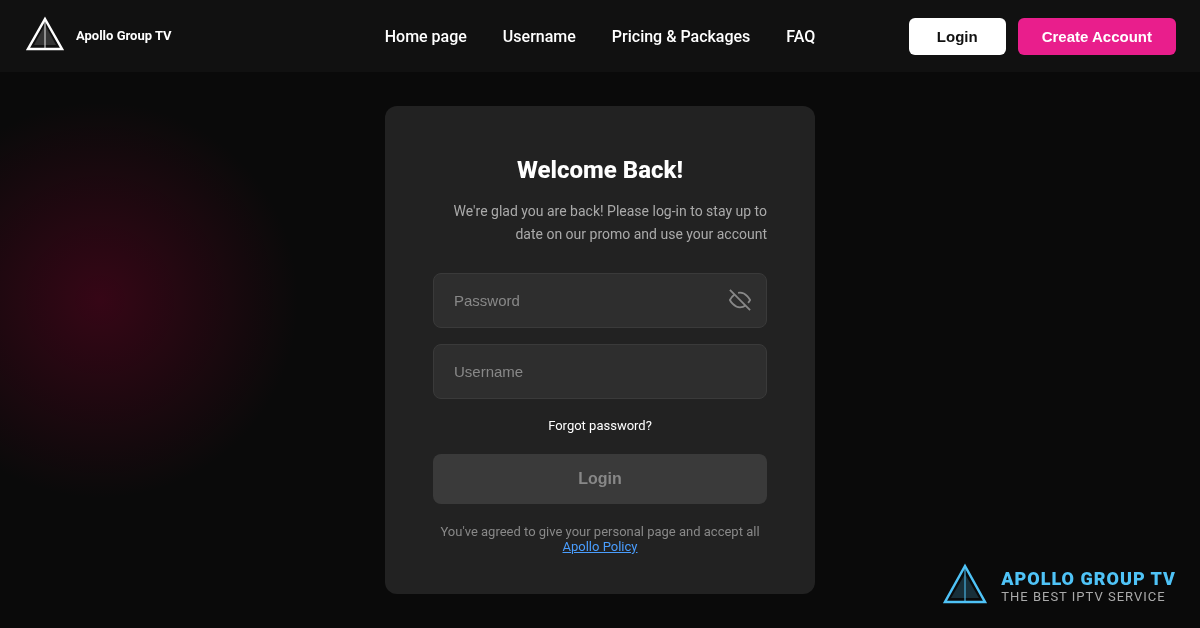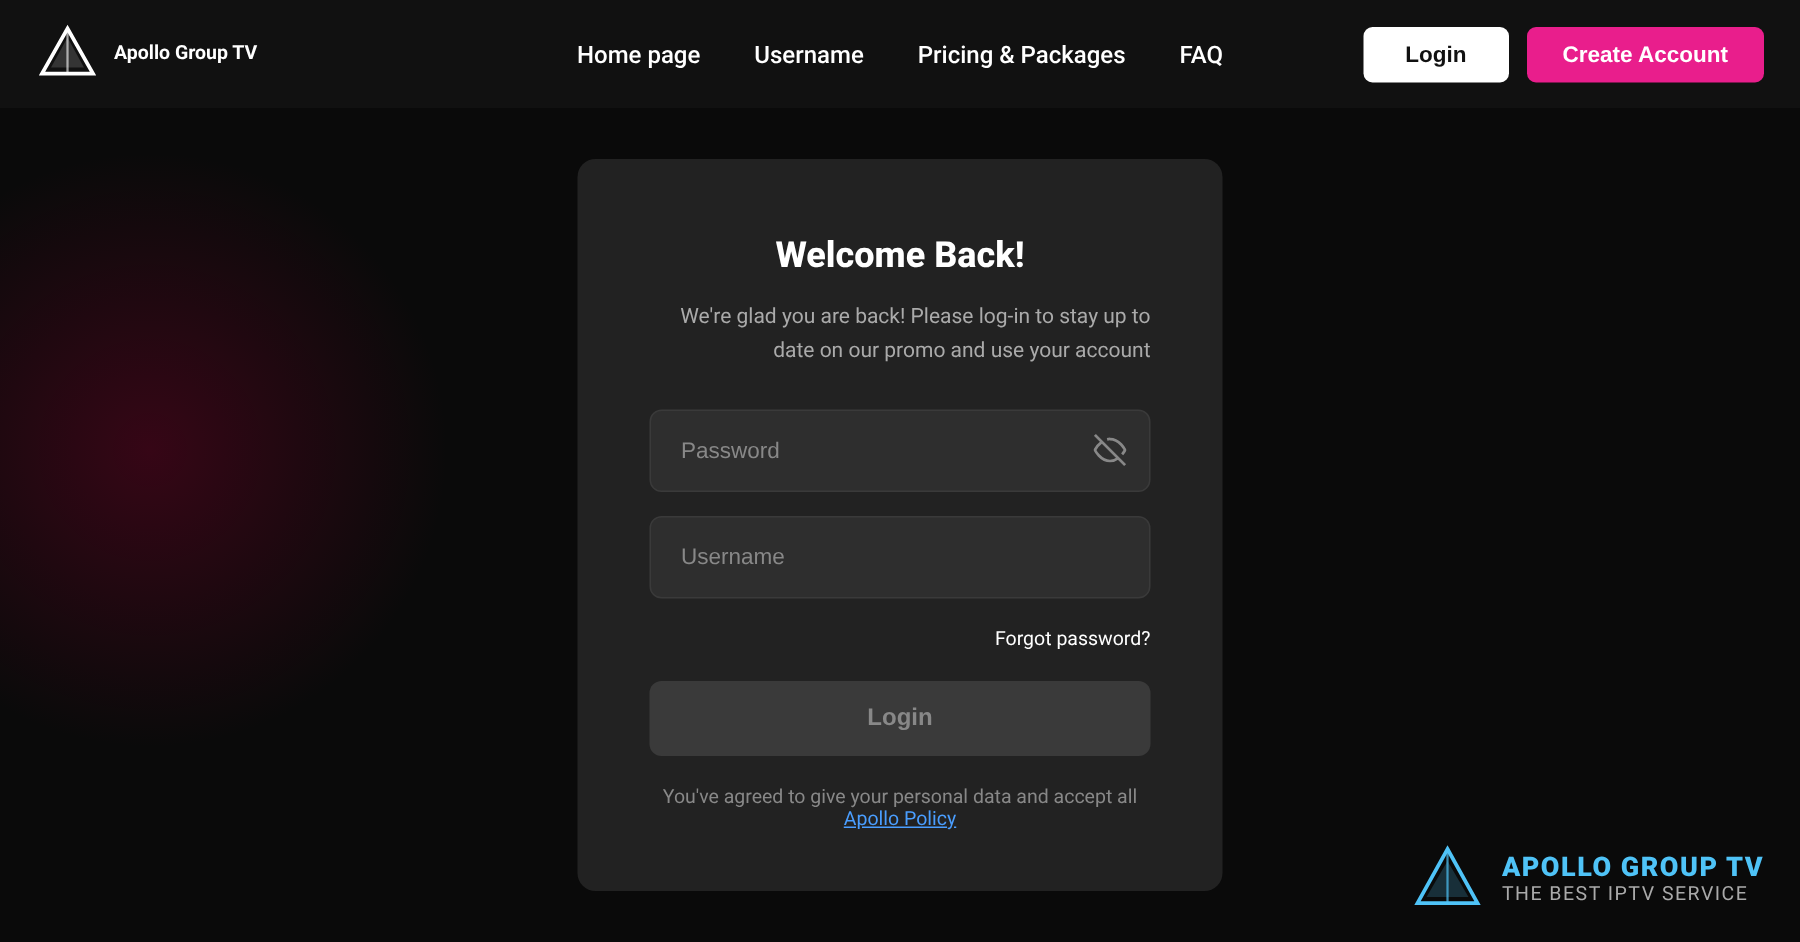--- a/index.html
+++ b/index.html
@@ -186,21 +186,21 @@
       transform: translateY(-50%);
       cursor: pointer;
       color: #888;
       background: none;
       border: none;
       display: flex;
       align-items: center;
     }
 
     .forgot-password {
-      text-align: right;
+      text-align: center;
       margin-bottom: 20px;
       margin-top: 8px;
     }
 
     .forgot-link {
       color: #fff;
       font-size: 13px;
       text-decoration: none;
       cursor: pointer;
     }
@@ -316,21 +316,21 @@
       <input type="text" class="input-field" placeholder="Username" style="">
     </div>
 
     <div class="forgot-password">
       <a class="forgot-link">Forgot password?</a>
     </div>
 
     <button class="btn-login-form">Login</button>
 
     <p class="privacy-text">
-      <span>You've agreed to give your personal data and accept all</span>
+      <span>You've agreed to give your personal page and accept all</span>
       <a class="privacy-link">Apollo Policy</a>
     </p>
   </div>
 
   <div class="brand-watermark">
     <svg class="watermark-icon" viewBox="0 0 48 48">
       <polygon points="24,4 44,40 4,40" fill="none" stroke="#4fc3f7" stroke-width="2.5"></polygon>
       <polygon points="24,12 38,36 10,36" fill="#4fc3f7" opacity="0.2"></polygon>
       <line x1="24" y1="4" x2="24" y2="40" stroke="#4fc3f7" stroke-width="1.5" opacity="0.7"></line>
       <line x1="4" y1="40" x2="44" y2="40" stroke="#4fc3f7" stroke-width="1.5" opacity="0.7"></line>

